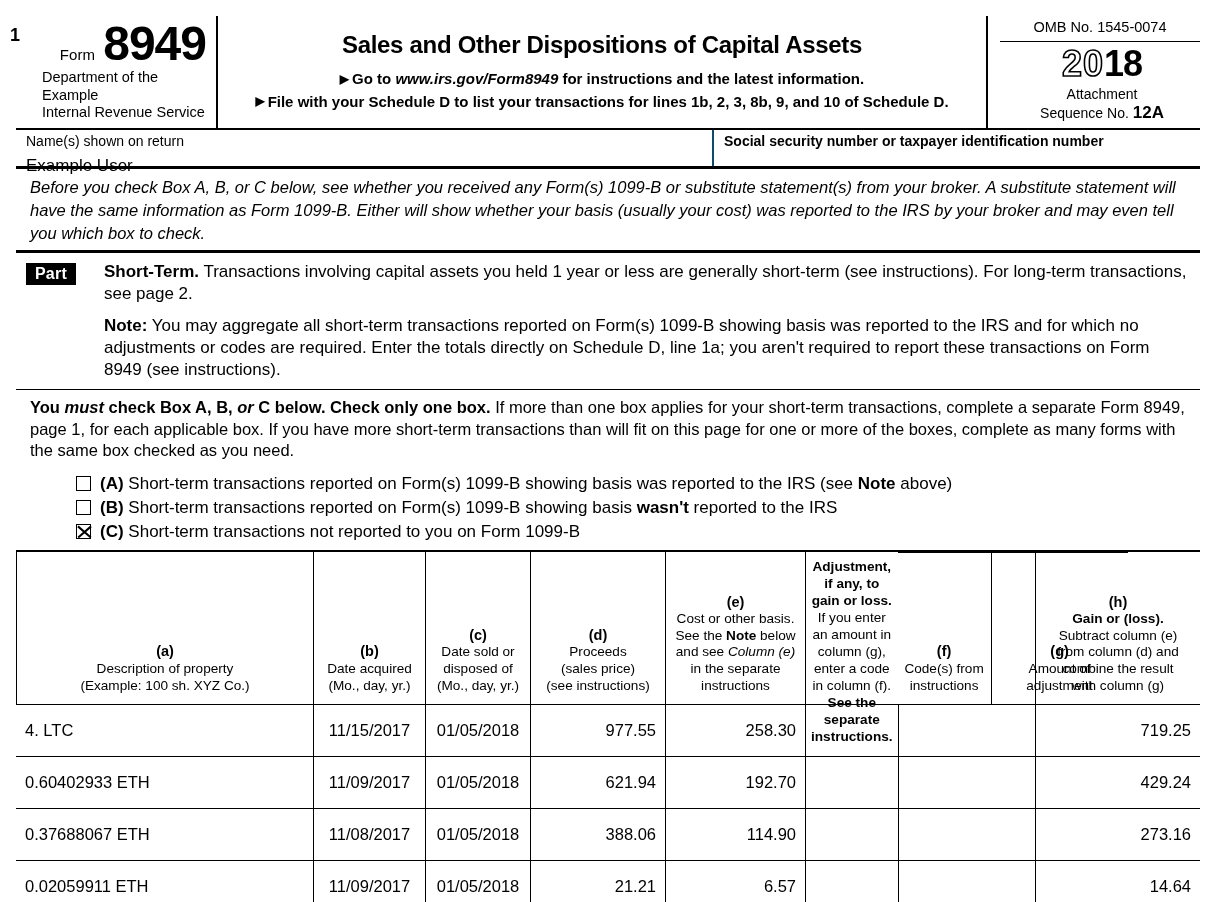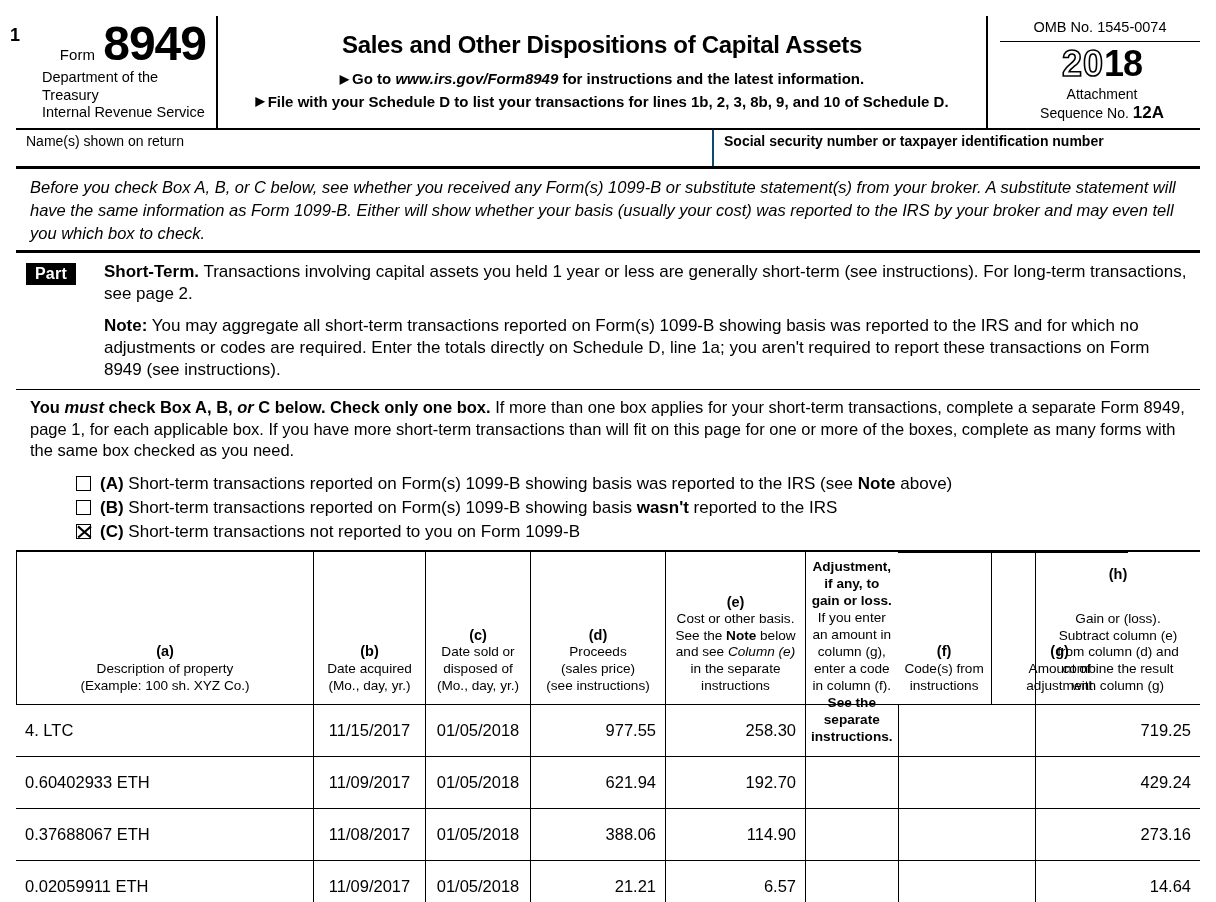--- a/index.html
+++ b/index.html
@@ -260,21 +260,21 @@
 <div class="page">
 
   <div class="hdr">
 
     <div class="hdr-left">
       <div class="hdr-formline">
         <span class="hdr-formword">Form</span>
         <span class="hdr-formnum">8949</span>
       </div>
       <div class="hdr-dept">
-        <div>Department of the Treasury</div>
+        <div>Department of the Example</div>
         <div>Internal Revenue Service</div>
       </div>
     </div>
 
     <div class="hdr-divider"></div>
 
     <div class="hdr-center">
       <div class="hdr-title">Sales and Other Dispositions of Capital Assets</div>
       <div class="hdr-sub">
         <span class="arrow">▶</span><span>Go to</span>
@@ -299,20 +299,21 @@
         </div>
       </div>
     </div>
   </div>
 
   <div class="rule-med"></div>
 
   <div class="namerow">
     <div class="namecell">
       <div class="lbl">Name(s) shown on return</div>
+      <div class="val">Example User</div>
     </div>
     <div class="ssncell">
       <div class="lbl">Social security number or taxpayer identification number</div>
       <div class="val"></div>
     </div>
   </div>
 
   <div class="rule-heavy"></div>
 
   <div class="intro">Before you check Box A, B, or C below, see whether you received any Form(s) 1099-B or substitute statement(s) from your broker. A substitute statement will have the same information as Form 1099-B. Either will show whether your basis (usually your cost) was reported to the IRS by your broker and may even tell you which box to check.</div>
@@ -412,21 +413,21 @@
               <div class="lett">(g)</div>
               <div>Amount of</div>
               <div>adjustment</div>
             </div>
           </div>
         </div>
       </div>
 
       <div class="hcell w-h">
         <div class="lett">(h)</div>
-        <div style="font-weight:normal;margin-top:28px;">Gain or (loss).</div>
+        <div style="font-weight:bold;">Gain or (loss).</div>
         <div>Subtract column (e)</div>
         <div>from column (d) and</div>
         <div>combine the result</div>
         <div>with column (g)</div>
       </div>
     </div>
 
     <div id="rows-container">
         <div class="drow">
           <div class="dcell w-a">4. LTC</div>

